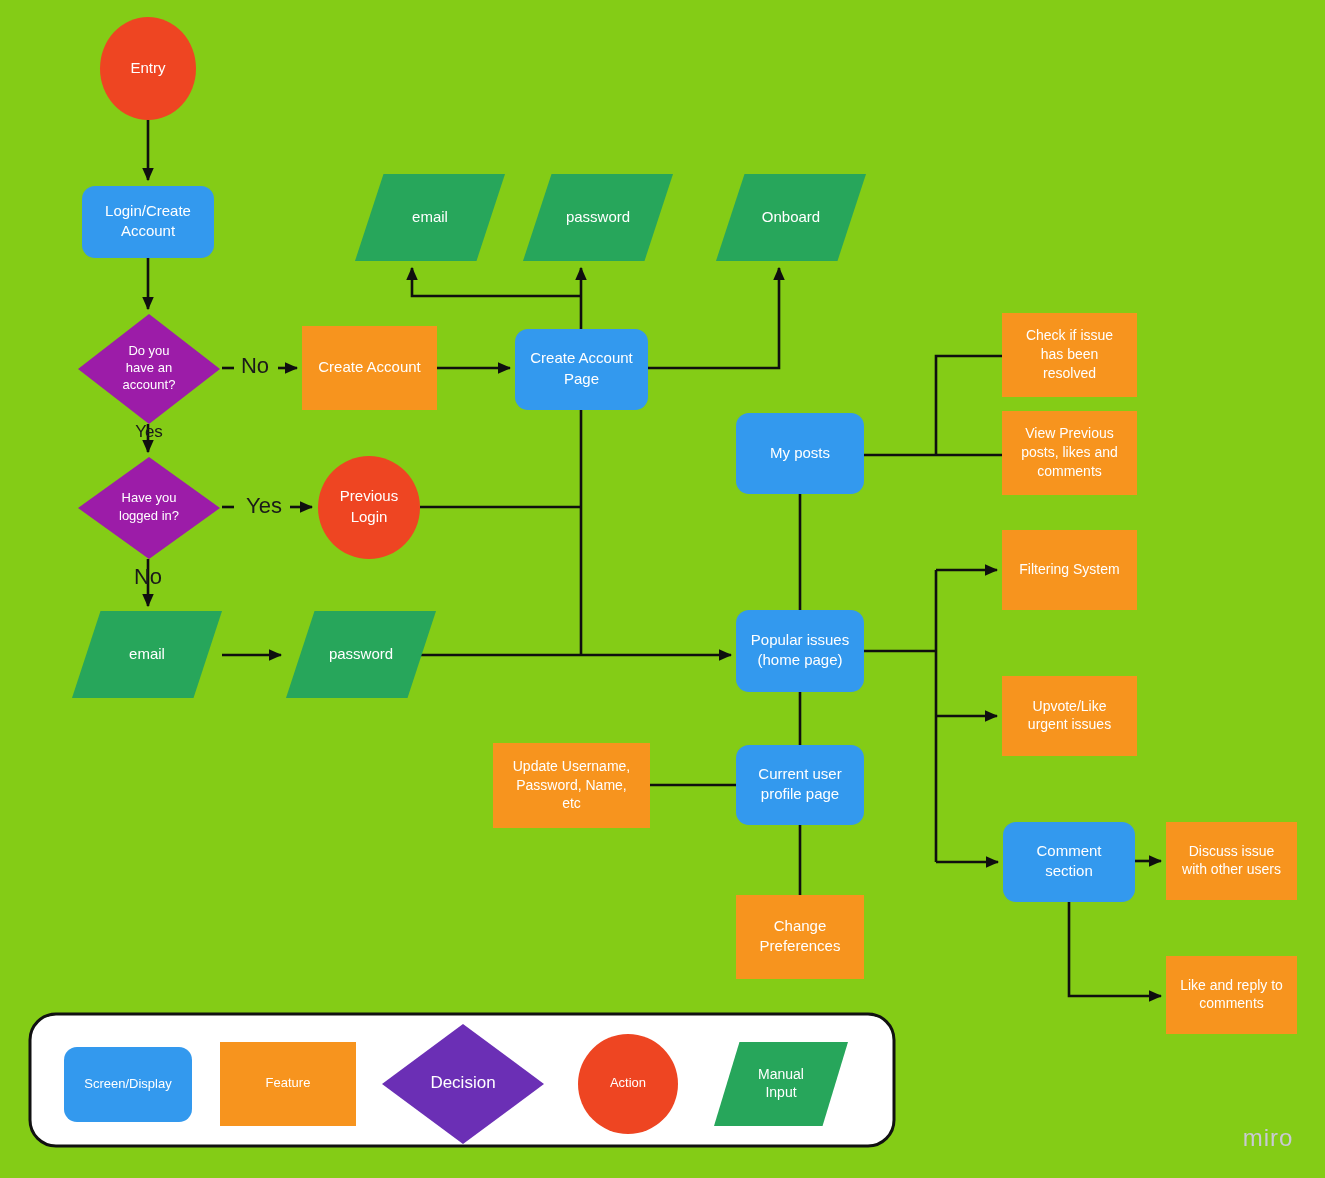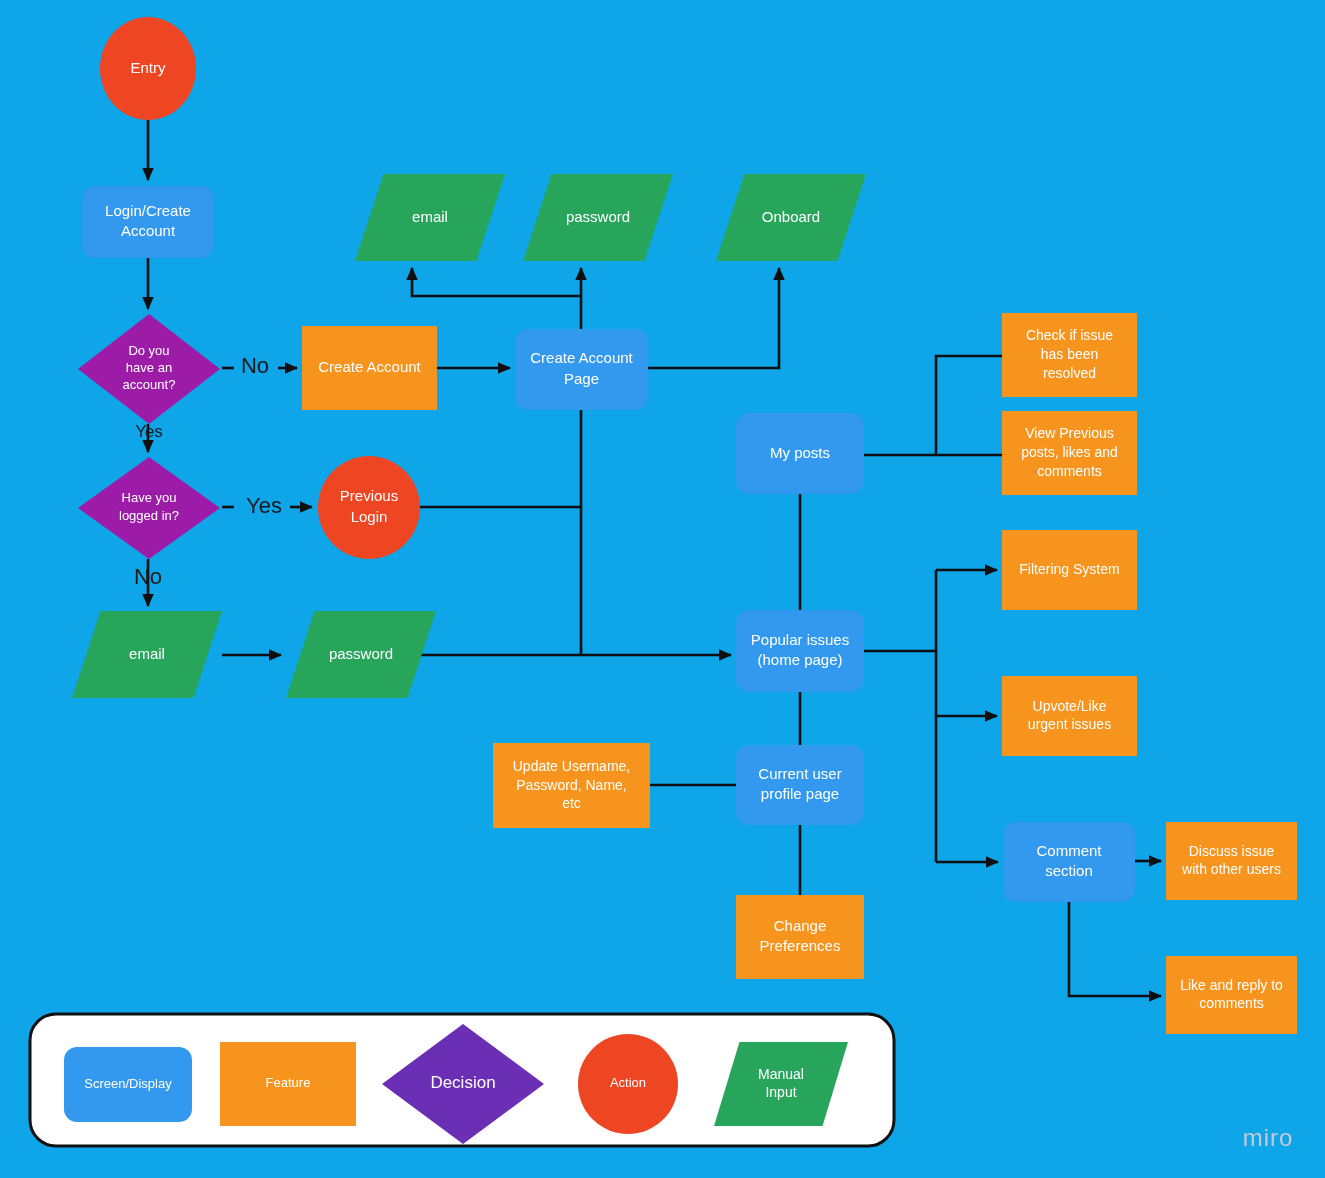--- a/index.html
+++ b/index.html
@@ -4,21 +4,21 @@
 <style>
   html, body {
     margin: 0;
     padding: 0;
     background: #ffffff;
   }
   #canvas {
     position: relative;
     width: 1325px;
     height: 1178px;
-    background: #0ea5e9;
+    background: #84cc16;
     font-family: "Liberation Sans", sans-serif;
     overflow: hidden;
   }
   svg#flow {
     position: absolute;
     top: 0; left: 0;
     width: 1325px;
     height: 1178px;
   }
   .node-label, .edge-label, .legend-label {

